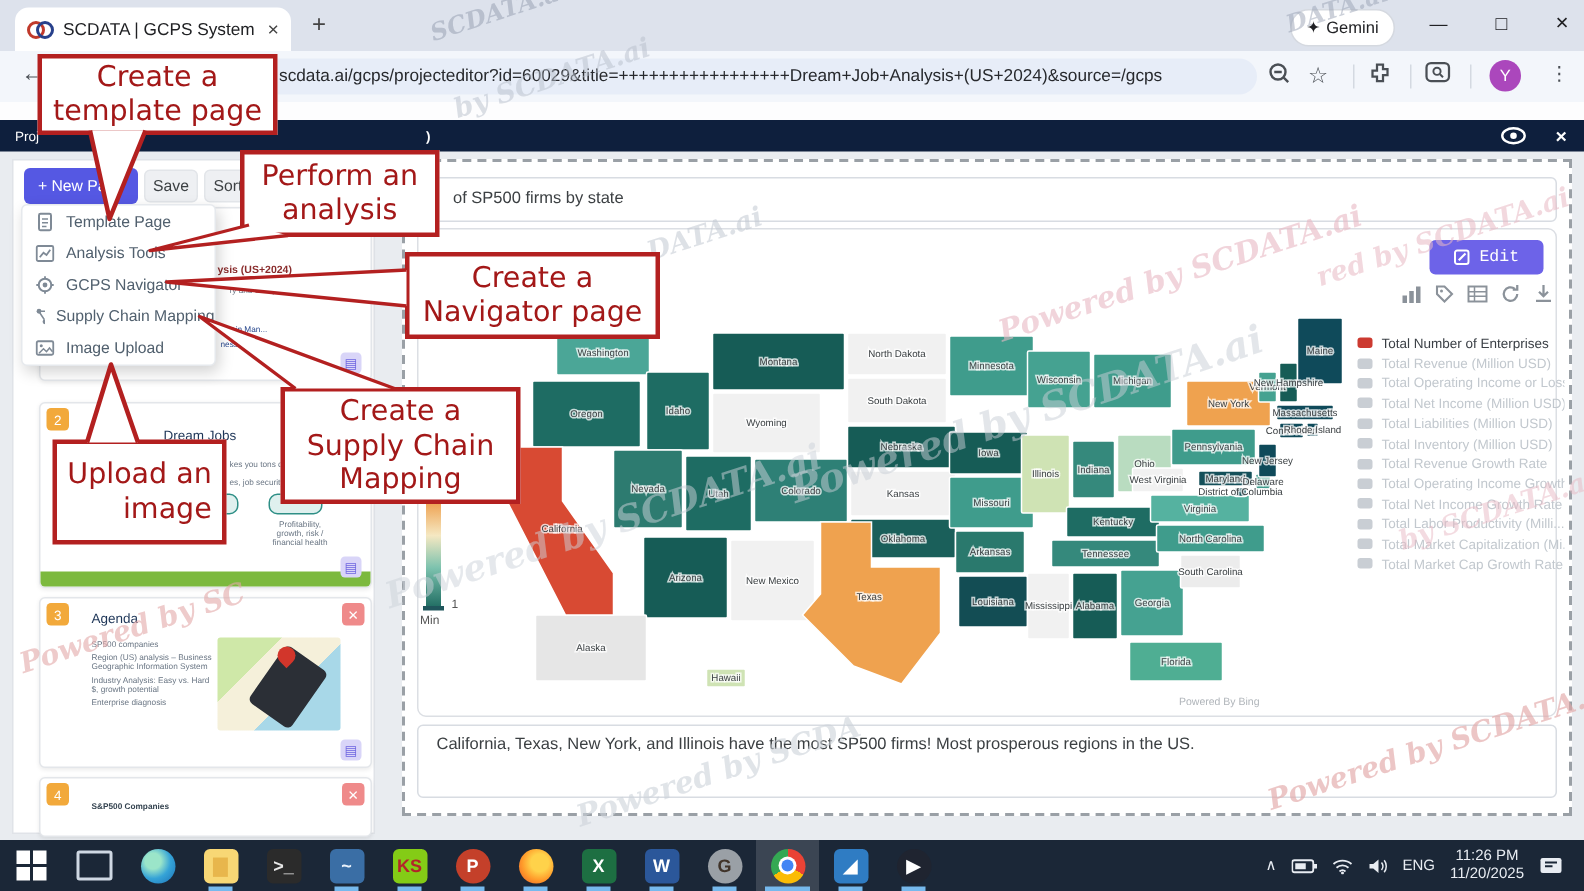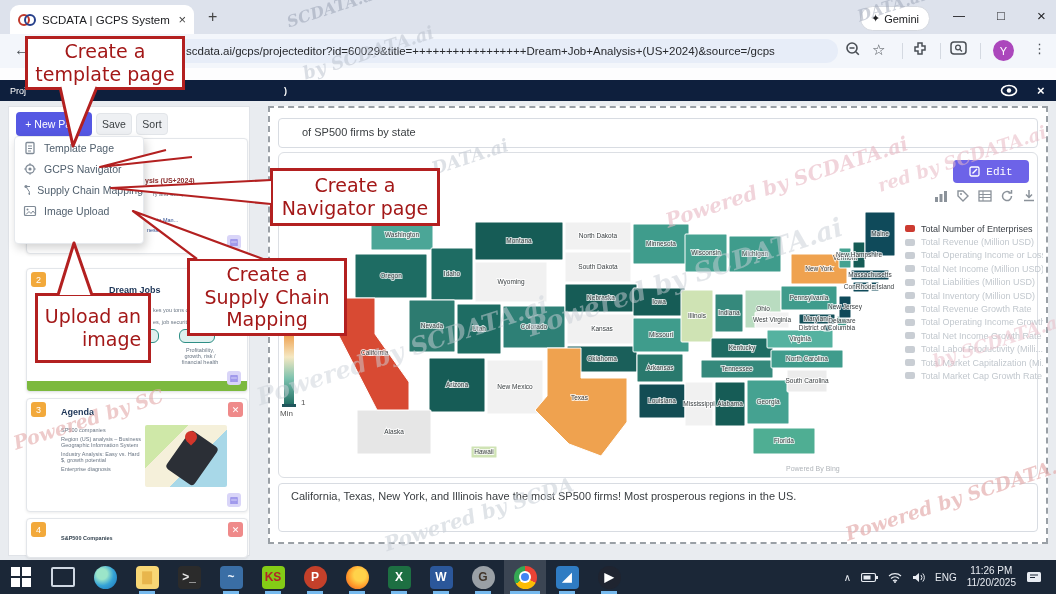--- a/index.html
+++ b/index.html
@@ -44,21 +44,21 @@
   .mi{display:flex;align-items:center;height:21px;padding-left:8px;gap:7px;}
   .mi span.lbl{font-size:10.5px;color:#51606e;white-space:nowrap;}
   
   .card{left:26px;width:220px;background:#fff;border:1px solid #e3e6ea;border-radius:4px;box-shadow:0 1px 3px rgba(0,0,0,.08);}
   .badge{position:absolute;left:4px;top:3px;width:15px;height:15px;background:#f2a93b;border-radius:3px;
     color:#fff;font-size:9px;display:flex;align-items:center;justify-content:center;}
   .xbtn{position:absolute;right:4px;top:3px;width:15px;height:15px;background:#ef8a8a;border-radius:3px;
     color:#fff;font-size:9px;display:flex;align-items:center;justify-content:center;}
   .pbadge{position:absolute;right:6px;bottom:4px;width:14px;height:14px;background:#d9d5f8;border-radius:3px;
     color:#6f66e0;font-size:9px;display:flex;align-items:center;justify-content:center;}
-  .thumb-title{font-size:9px;font-weight:bold;color:#1d3557;}
+  .thumb-title{font-size:9px;font-weight:normal;color:#1d3557;}
   .tinytxt{font-size:5.5px;color:#6a7684;}
   
   .mainpanel{left:268px;top:106px;width:780px;height:438px;background:#fff;border:2px dashed #9aa0a6;box-sizing:border-box;}
   .titlebox{left:278px;top:118px;width:760px;height:30px;background:#fff;border:1px solid #d8dce2;border-radius:4px;box-sizing:border-box;}
   .titletext{left:302px;top:126px;font-size:11px;color:#3c4043;}
   .chartcard{left:278px;top:152px;width:760px;height:326px;border:1px solid #dcdfe4;border-radius:6px;box-sizing:border-box;}
   .editbtn{left:953px;top:160px;width:76px;height:23px;background:#6d63e8;border-radius:4px;color:#fff;
     font-size:11px;font-family:"Liberation Mono",monospace;display:flex;align-items:center;justify-content:center;gap:6px;}
   .cticons{left:934px;top:189px;display:flex;gap:8px;}
   .captionbox{left:278px;top:483px;width:760px;height:49px;border:1px solid #d8dce2;border-radius:4px;box-sizing:border-box;}
@@ -172,20 +172,27 @@
   </div>
 
   <div class="abs dropdown">
       <div id="menu-list">
         <div class="mi">
           <svg width="14" height="14">
             <rect x="3" y="1.5" width="8" height="11" rx="1" fill="none" stroke="#7f8a96" stroke-width="1.3"></rect>
             <path d="M5 5h4M5 7.5h4M5 10h3" stroke="#7f8a96" stroke-width="1"></path>
           </svg>
           <span class="lbl">Template Page</span>
+        </div>
+        <div class="mi">
+          <svg width="14" height="14">
+            <rect x="1.5" y="2" width="11" height="10" rx="1" fill="none" stroke="#7f8a96" stroke-width="1.2"></rect>
+            <path d="M3.5 9.5l2.5-3 2 1.5 2.5-3.5" fill="none" stroke="#7f8a96" stroke-width="1.2"></path>
+          </svg>
+          <span class="lbl">Analysis Tools</span>
         </div>
         <div class="mi">
           <svg width="14" height="14">
             <circle cx="7" cy="7" r="4.2" fill="none" stroke="#7f8a96" stroke-width="1.3"></circle>
             <circle cx="7" cy="7" r="1.6" fill="#7f8a96"></circle>
             <path d="M7 1.2v2M7 10.8v2M1.2 7h2M10.8 7h2" stroke="#7f8a96" stroke-width="1.2"></path>
           </svg>
           <span class="lbl">GCPS Navigator</span>
         </div>
         <div class="mi">
@@ -441,20 +448,22 @@
           <span class="lg-lb">Total Market Cap Growth Rate</span>
         </li>
       </ul>
     </div>
 
   <div class="abs captionbox"></div>
   <div class="abs caption">California, Texas, New York, and Illinois have the most SP500 firms! Most prosperous regions in the US.</div>
 
   <div class="callout" style="left:25px;top:36px;width:160px;height:54px;">Create a
 template page</div>
+  <div class="callout" style="left:160px;top:100px;width:133px;height:58px;">Perform an
+analysis</div>
   <div class="callout" style="left:270px;top:168px;width:170px;height:58px;">Create a
 Navigator page</div>
   <div class="callout" style="left:187px;top:258px;width:160px;height:78px;">Create a
 Supply Chain
 Mapping</div>
   <div class="callout" style="left:35px;top:293px;width:116px;height:70px;text-align:right;">Upload an
 image</div>
 
   <svg class="abs" style="left:0;top:0;z-index:72;pointer-events:none;" width="1056" height="594">
     <path d="M60 87 L73 146 L97 87" fill="#fff" stroke="#b32020" stroke-width="3" stroke-linejoin="round"></path>

